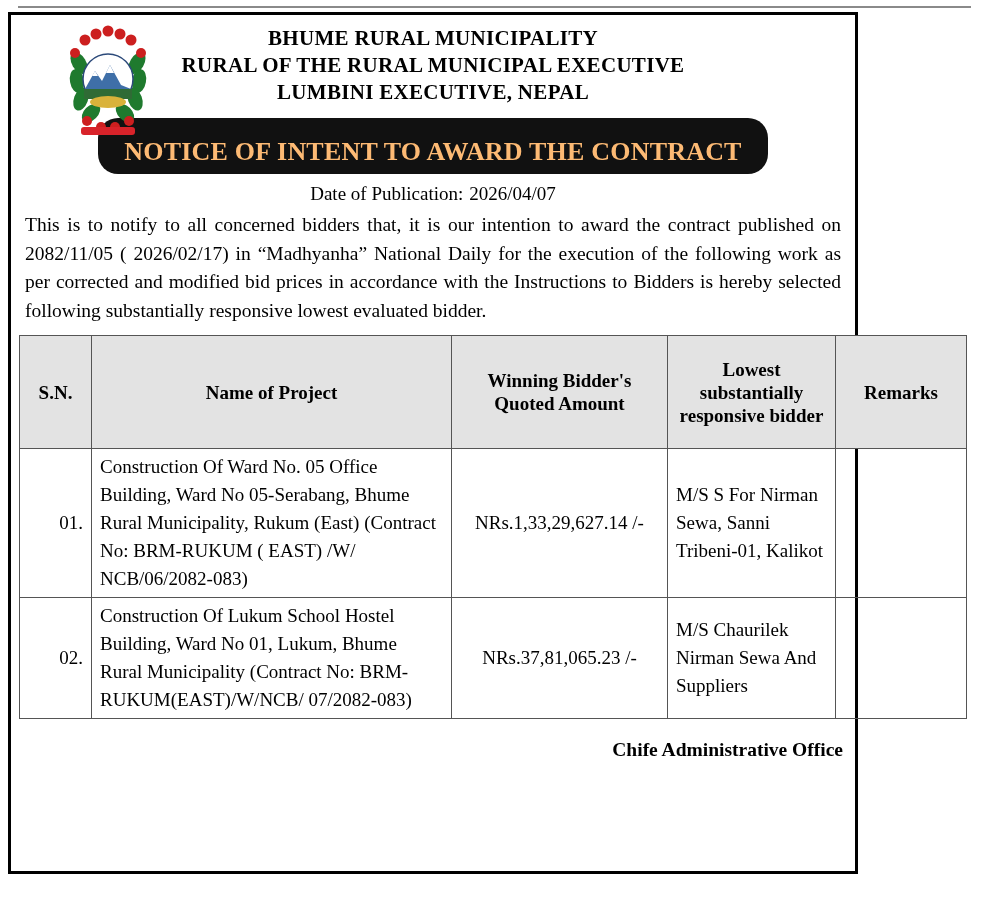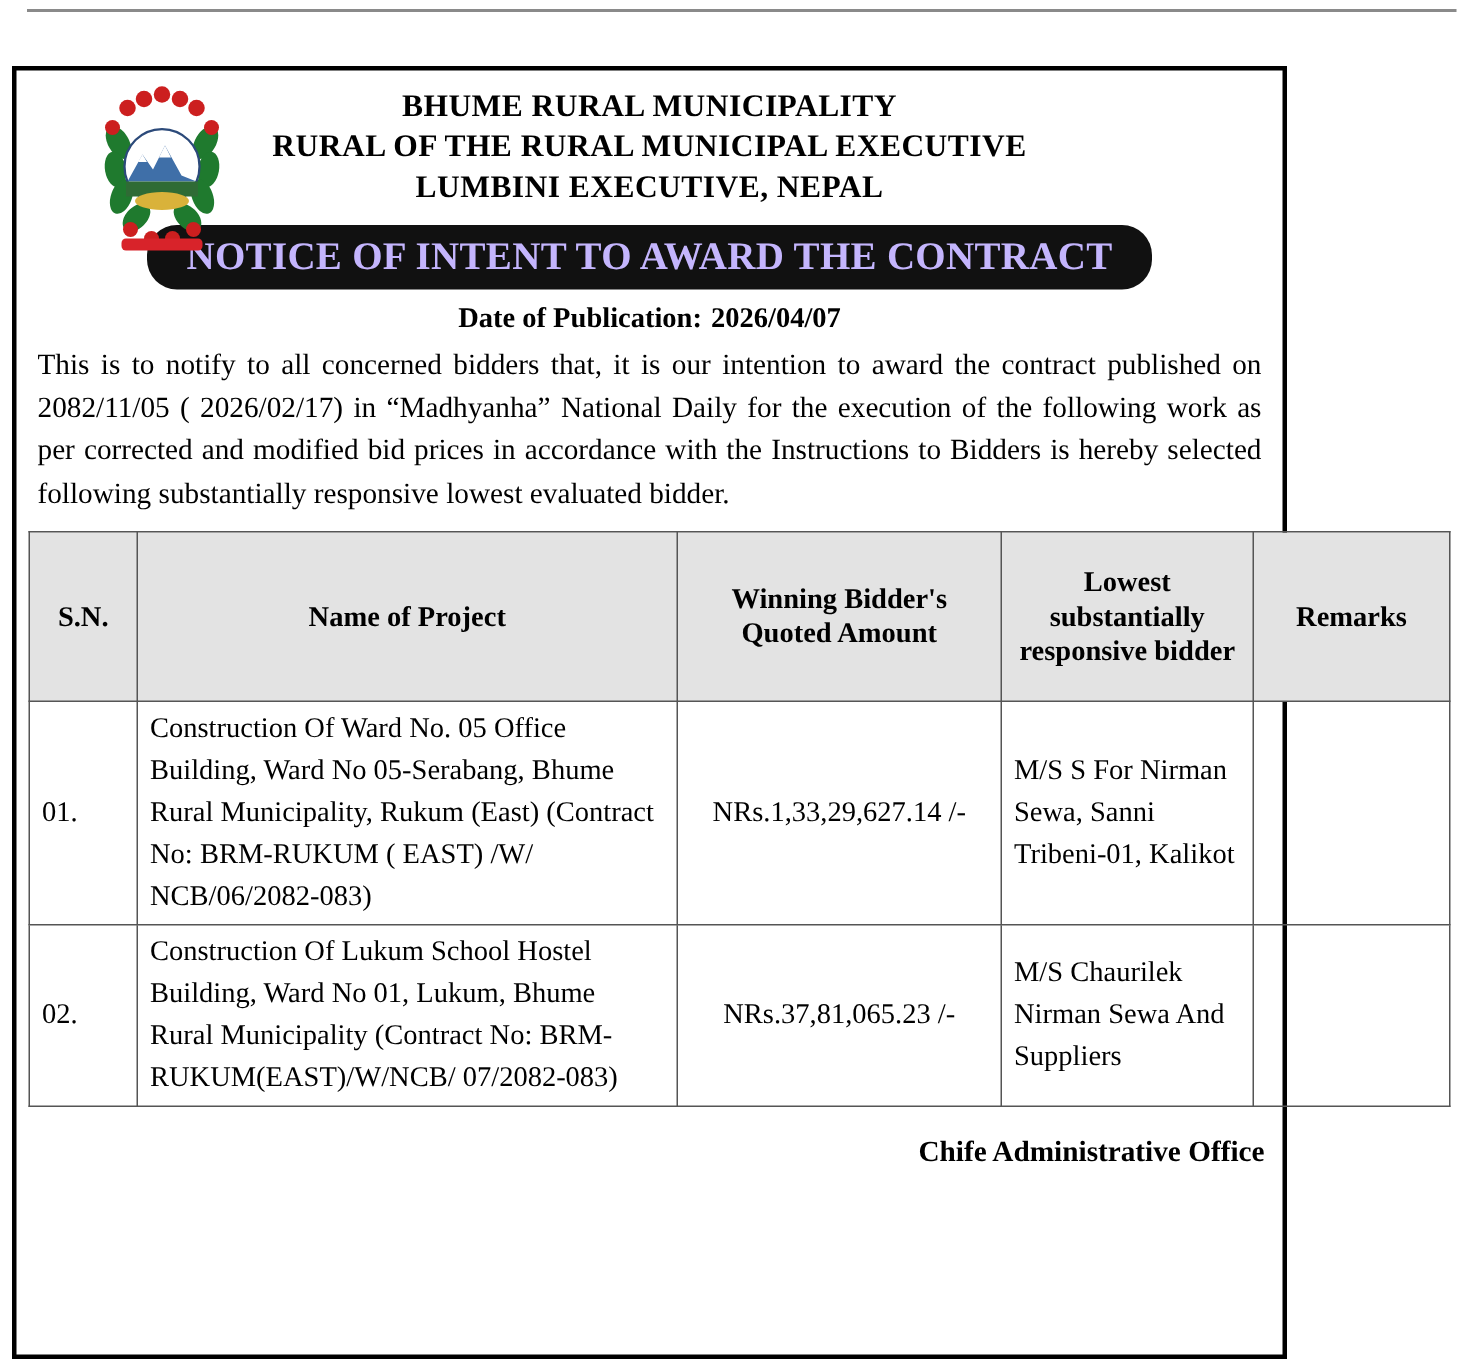--- a/index.html
+++ b/index.html
@@ -18,21 +18,21 @@
   .top-rule {
     position: absolute;
     top: 6px;
     left: 18px;
     width: 953px;
     height: 2px;
     background: #8a8a8a;
   }
   .notice-frame {
     position: absolute;
-    top: 44px;
+    top: 12px;
     left: 8px;
     width: 850px;
     height: 862px;
     border: 3px solid #000000;
     box-sizing: border-box;
     padding: 6px 8px 4px 8px;
   }
   .inner {
     width: 100%;
     height: 100%;
@@ -60,30 +60,30 @@
   }
   .org-lines div { white-space: nowrap; }
   
   .title-band-wrap {
     text-align: center;
     margin-top: 10px;
   }
   .title-band {
     display: inline-block;
     background: #111111;
-    color: #c4b5fd;
+    color: #fdba74;
     font-weight: bold;
     font-size: 26px;
-    padding: 6px 26px 7px 26px;
+    padding: 19px 26px 7px 26px;
     border-radius: 20px;
     letter-spacing: 0.2px;
   }
   .pub-date {
     text-align: center;
-    font-weight: bold;
+    font-weight: normal;
     font-size: 19px;
     margin-top: 9px;
   }
   .pub-date .label { margin-right: 6px; }
   
   .body-para {
     font-size: 19.5px;
     line-height: 28.5px;
     text-align: justify;
     margin: 6px 6px 0 6px;
@@ -112,21 +112,21 @@
   .col-sn    { width: 72px; }
   .col-name  { width: 360px; }
   .col-amt   { width: 216px; }
   .col-bid   { width: 168px; }
   .col-rem   { width: 131px; }
   table.notice-table td {
     font-size: 19px;
     line-height: 28px;
   }
   td.cell-sn {
-    text-align: left;
+    text-align: right;
     vertical-align: bottom;
     padding-bottom: 8px;
   }
   td.cell-name {
     text-align: left;
     vertical-align: top;
     padding-top: 6px;
   }
   td.cell-amt {
     text-align: center;

